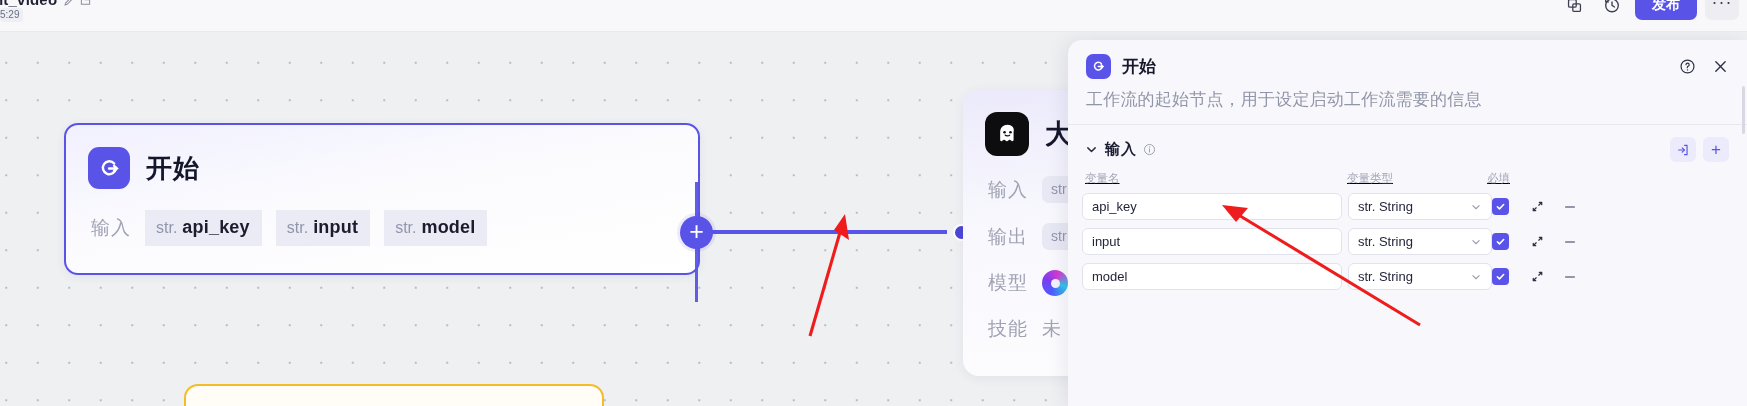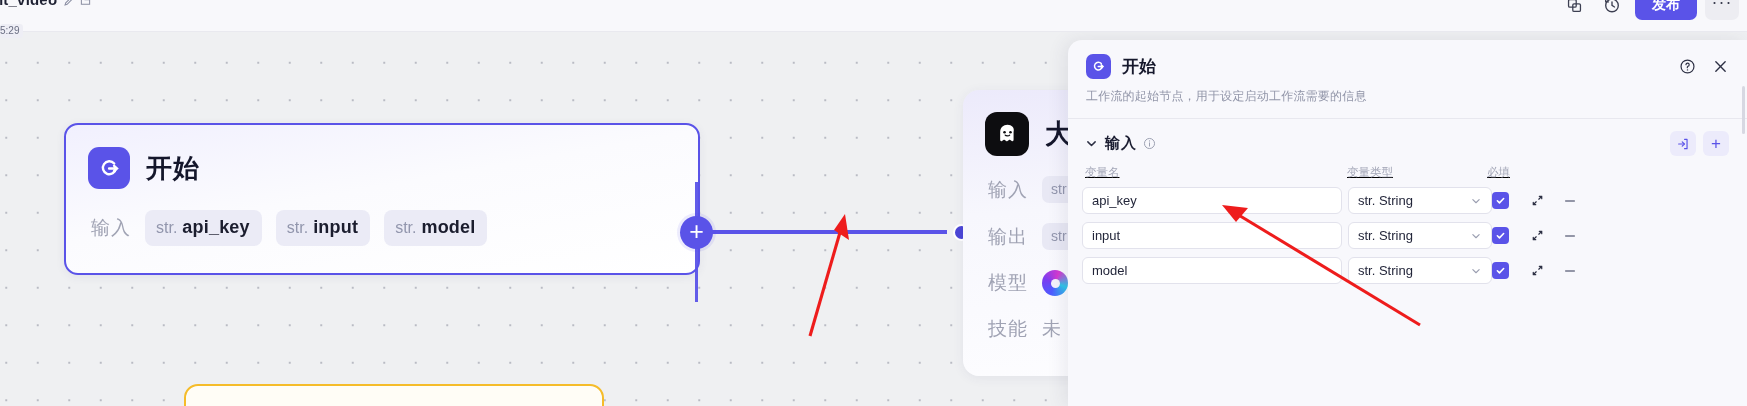--- a/index.html
+++ b/index.html
@@ -22,21 +22,21 @@
   .topbar-title {
     position: absolute; left: -6px; top: -9px;
     font-size: 15px; font-weight: 700; color: #1f2233;
     letter-spacing: .2px; white-space: nowrap;
   }
   .topbar-title-icons {
     position: absolute; left: 63px; top: -7px;
     display: flex; gap: 6px; align-items: center; color: #8b8fa3;
   }
   .topbar-save {
-    position: absolute; left: 0px; top: 24px;
+    position: absolute; left: 0px; top: 8px;
     font-size: 10px; color: #6a6e82;
     background: #eeeef5; border-radius: 3px;
     padding: 1px 4px 2px 0px; white-space: nowrap;
   }
   .topbar-right {
     position: absolute; right: 8px; top: -10px;
     display: flex; align-items: center; gap: 8px;
   }
   .tb-icon-btn {
     width: 30px; height: 30px; border-radius: 7px;
@@ -82,21 +82,21 @@
   .node-head { display: flex; align-items: center; gap: 16px; padding: 22px 0 0 22px; }
   .node-icon {
     width: 42px; height: 42px; border-radius: 11px;
     background: #5a53e8; display: flex; align-items: center; justify-content: center;
     flex: 0 0 auto;
   }
   .node-title { font-size: 26px; font-weight: 700; color: #14162b; letter-spacing: 1px; }
   .node-row { display: flex; align-items: center; gap: 14px; padding: 21px 0 0 25px; }
   .node-row-label { font-size: 19px; color: #a0a3b4; letter-spacing: 1px; }
   .chip {
-    background: #ebebf6; border-radius: 8px;
+    background: #ebebf6; border-radius: 0;
     padding: 7px 12px 8px 11px;
     display: flex; align-items: baseline; gap: 5px;
   }
   .chip-type { font-size: 16px; color: #9296ad; font-weight: 400; }
   .chip-name { font-size: 18px; color: #1b1d2e; font-weight: 600; letter-spacing: .2px; }
 
   
   .conn-line {
     position: absolute; left: 697px; top: 198px;
     width: 250px; height: 4px; background: #5a53e8;
@@ -170,21 +170,21 @@
   }
   .panel-header { padding: 14px 18px 0 18px; }
   .panel-title-row { display: flex; align-items: center; gap: 11px; }
   .panel-icon {
     width: 25px; height: 25px; border-radius: 7px; background: #5a53e8;
     display: flex; align-items: center; justify-content: center; flex:0 0 auto;
   }
   .panel-title { font-size: 17px; font-weight: 700; color: #16182c; }
   .panel-header-actions { margin-left: auto; display: flex; align-items: center; gap: 16px; }
   .ph-icon { color: #2d3044; cursor: pointer; display: flex; align-items:center; }
-  .panel-desc { margin-top: 9px; font-size: 12px; color: #9195a8; letter-spacing: .2px; }
+  .panel-desc { margin-top: 9px; font-size: 17px; color: #9195a8; letter-spacing: .2px; }
   .panel-divider { margin-top: 13px; height: 1px; background: #e8e8ef; }
 
   .section-row {
     display: flex; align-items: center;
     padding: 12px 18px 0 17px;
   }
   .section-chevron { color: #2d3044; display:flex; margin-right: 7px; }
   .section-title { font-size: 15px; font-weight: 700; color: #1b1d31; letter-spacing: 1px; }
   .section-info { margin-left: 6px; color: #9a9eb0; display:flex; }
   .section-actions { margin-left: auto; display: flex; align-items: center; gap: 7px; }

